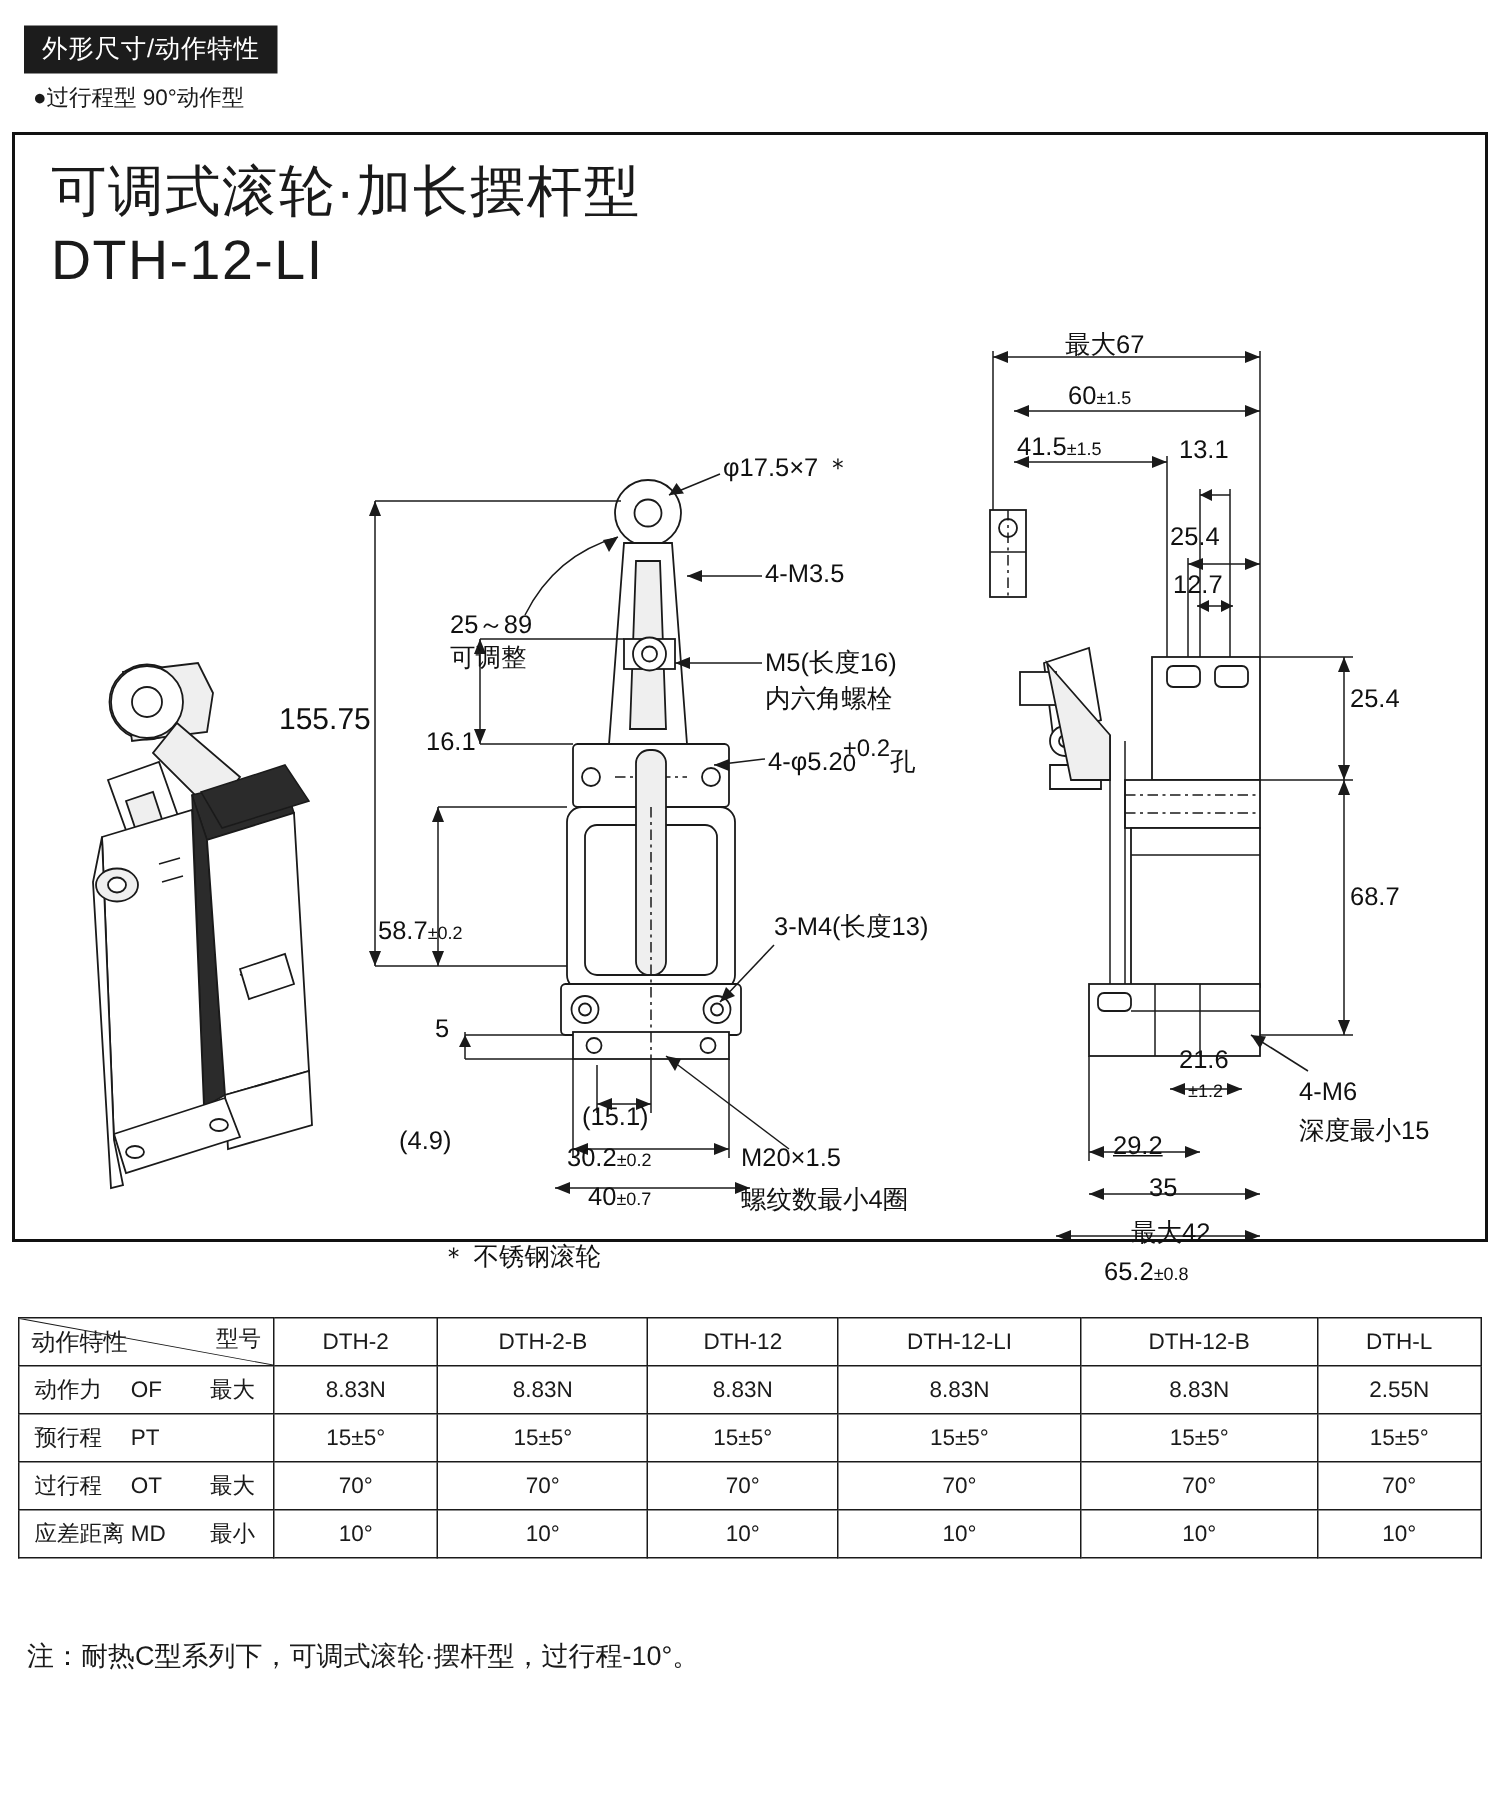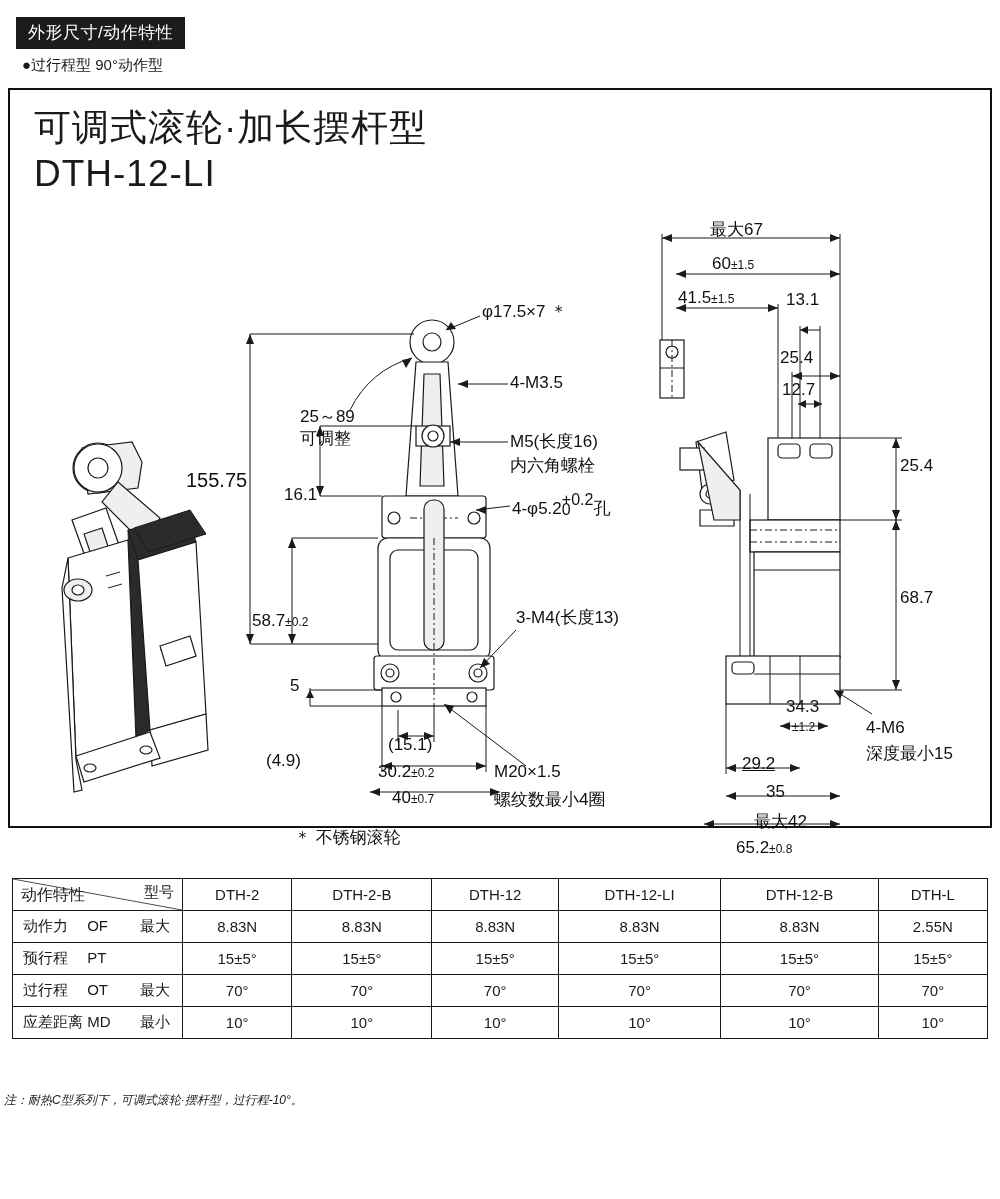--- a/index.html
+++ b/index.html
@@ -91,21 +91,21 @@
   }
   .corner .c-model {
     position:absolute; right:8px; top:4px; font-size:15px;
   }
   .corner .c-char {
     position:absolute; left:8px; bottom:4px; font-size:16px;
   }
   .corner svg { position:absolute; left:0; top:0; width:100%; height:100%; }
   .rowhead .rh-wrap { display:flex; justify-content:space-between; padding-right:8px; }
   .note-bottom {
-    position:absolute; left:4px; top:1092px; font-size:12px; white-space:nowrap;font-style:italic;
+    position:absolute; left:18px; top:1092px; font-size:18px; white-space:nowrap;
   }
 </style>
 </head>
 <body>
 
 <div class="page">
 
   <div class="header-bar">
     <div class="hdr-tag">外形尺寸/动作特性</div>
     <div class="hdr-sub">●过行程型 90°动作型</div>
@@ -367,21 +367,21 @@
       <span>60</span><span style="font-size:12px;">±1.5</span>
     </div>
     <div class="lbl" style="left:668px; top:198px;">
       <span>41.5</span><span style="font-size:12px;">±1.5</span>
     </div>
     <div class="lbl" style="left:776px; top:200px;">13.1</div>
     <div class="lbl" style="left:770px; top:258px;">25.4</div>
     <div class="lbl" style="left:772px; top:290px;">12.7</div>
     <div class="lbl" style="left:890px; top:366px;">25.4</div>
     <div class="lbl" style="left:890px; top:498px;">68.7</div>
-    <div class="lbl" style="left:776px; top:607px;">34.3</div>
+    <div class="lbl" style="left:776px; top:607px;">21.6</div>
     <div class="lbl xs" style="left:782px; top:630px; font-size:12px;">±1.2</div>
     <div class="lbl" style="left:732px; top:664px;text-decoration:underline;">29.2</div>
     <div class="lbl" style="left:856px; top:628px;">4-M6</div>
     <div class="lbl" style="left:856px; top:652px;">深度最小15</div>
     <div class="lbl" style="left:756px; top:692px;">35</div>
     <div class="lbl" style="left:744px; top:720px;">最大42</div>
     <div class="lbl" style="left:726px; top:748px;">
       <span>65.2</span><span style="font-size:12px;">±0.8</span>
     </div>
   </div>

